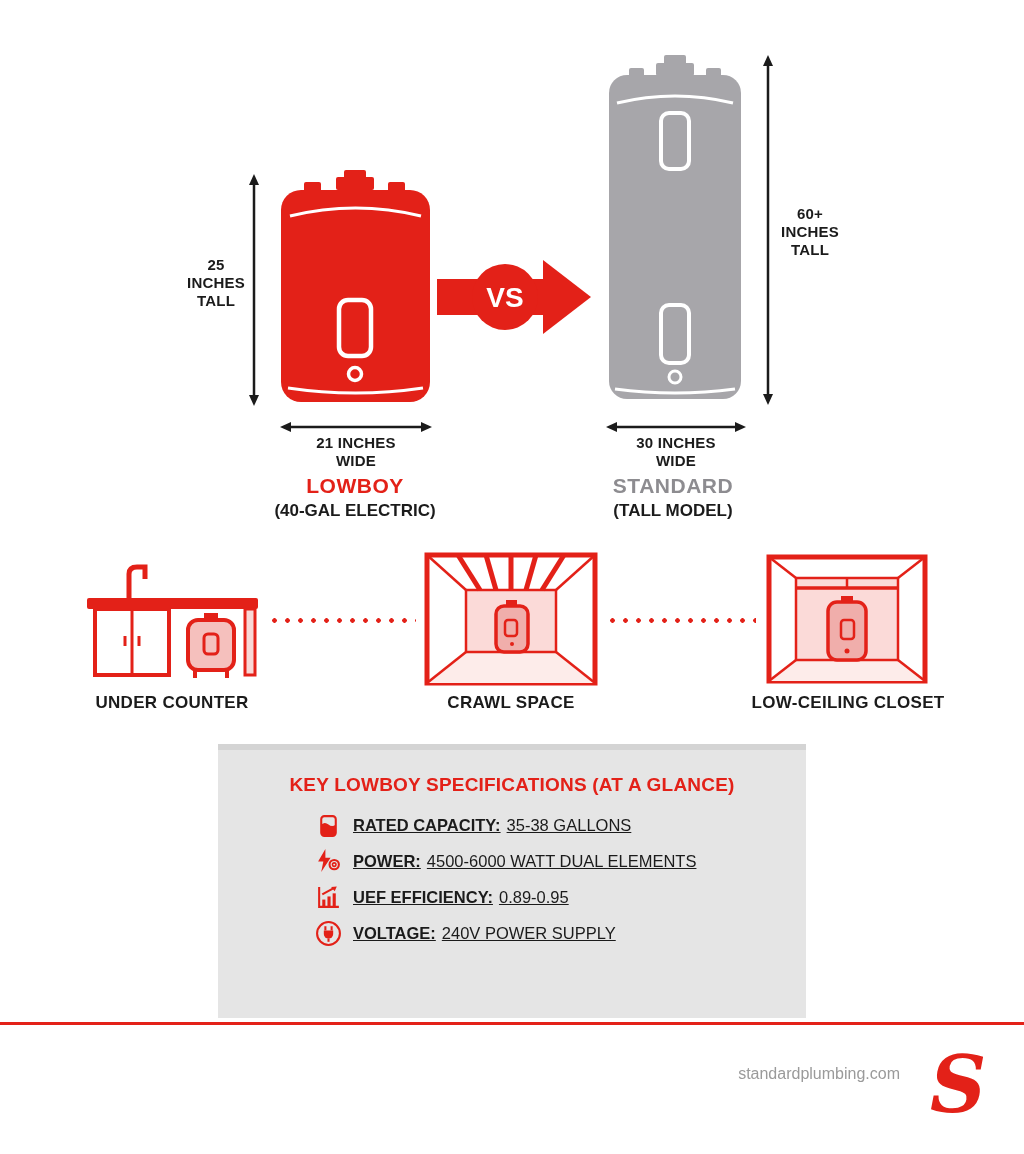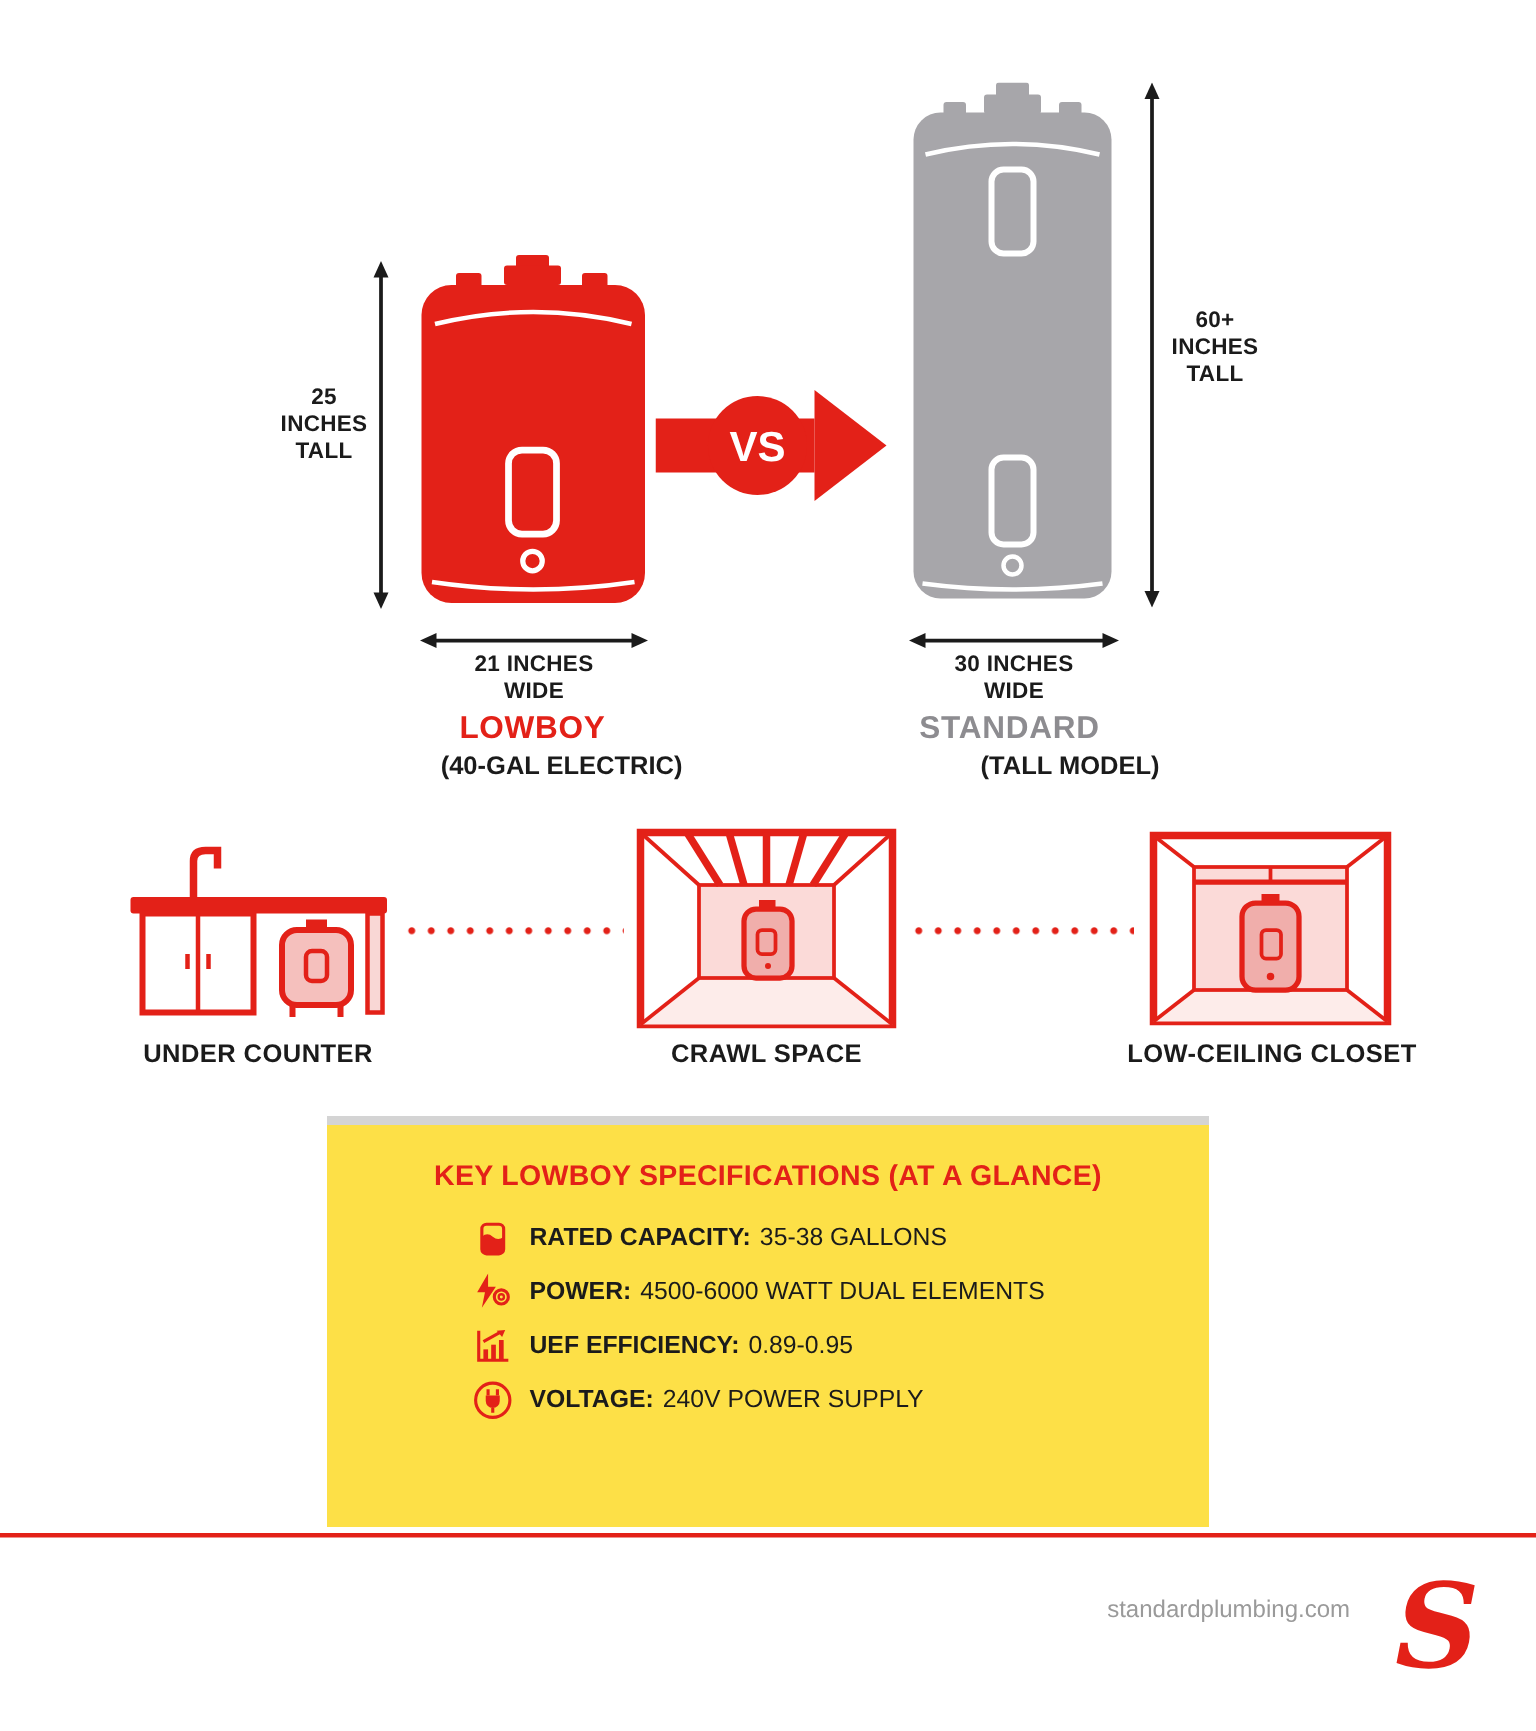--- a/index.html
+++ b/index.html
@@ -2,29 +2,29 @@
 <html><head>
 <meta charset="utf-8">
 <style>
   html,body{margin:0;padding:0;background:#fff;}
   body{font-family:"Liberation Sans", sans-serif;color:#1b1b1b;}
   .canvas{position:relative;width:1024px;height:1154px;background:#fff;overflow:hidden;margin:0 auto;}
   .abs{position:absolute;}
   .lbl{font-weight:bold;color:#1b1b1b;text-align:center;line-height:1.2;}
   .dim{font-size:15px;letter-spacing:.2px;}
   .tank-name{font-size:21px;letter-spacing:.5px;}
-  .tank-sub{font-size:17px;margin-top:3px;color:#1b1b1b;text-align:right;}
+  .tank-sub{font-size:17px;margin-top:3px;color:#1b1b1b;}
   .red-text{color:#e32118;}
   .gray-text{color:#8d8c90;}
   .usecase-label{font-size:17px;letter-spacing:.3px;}
   .dots{height:5px;background-image:radial-gradient(circle,#e32118 2px,transparent 2.6px);
         background-size:13px 5px;background-repeat:repeat-x;}
-  .specs-box{background:#fde047;border-top:6px solid #d4d4d4;box-sizing:border-box;}
+  .specs-box{background:#e5e5e5;border-top:6px solid #d4d4d4;box-sizing:border-box;}
   .specs-title{font-size:19px;font-weight:bold;color:#e32118;text-align:center;margin:24px 10px 16px;letter-spacing:.2px;}
-  .spec-rows{margin-left:97px;}
+  .spec-rows{margin-left:97px;text-decoration:underline;}
   .spec-row{display:flex;align-items:center;margin-bottom:9px;height:27px;}
   .spec-icon{width:27px;height:27px;margin-right:11px;flex:0 0 auto;}
   .spec-text{font-size:16.5px;white-space:nowrap;}
   .spec-text b{margin-right:6px;}
   .divider{background:#e32118;}
   .footer-text{text-align:right;}
   .footer-company{font-size:20px;font-weight:bold;color:#2a2a2a;line-height:1.3;}
   .footer-site{font-size:16px;color:#9a9a9a;line-height:1.3;}
   .logo-s{font-family:"DejaVu Serif", serif;font-style:italic;font-weight:bold;
           font-size:78px;color:#e32118;line-height:1;}

